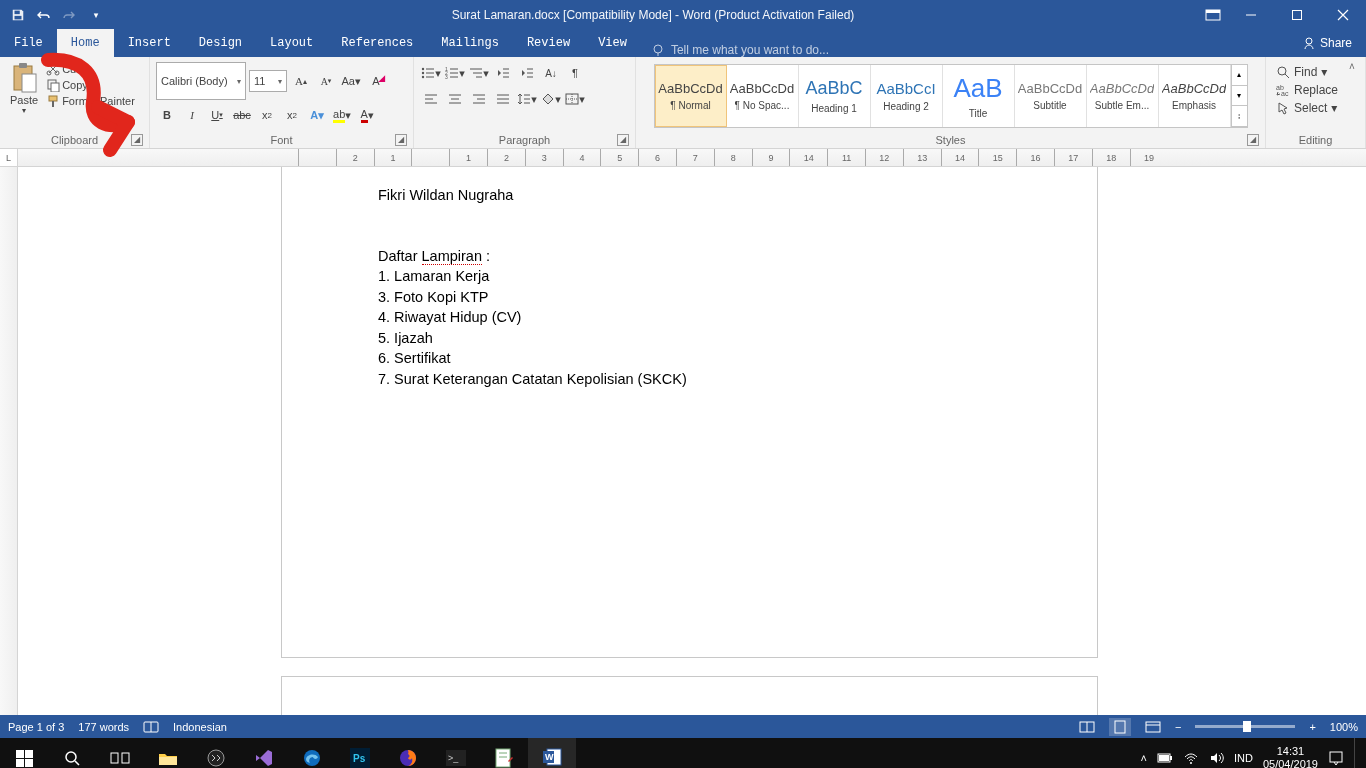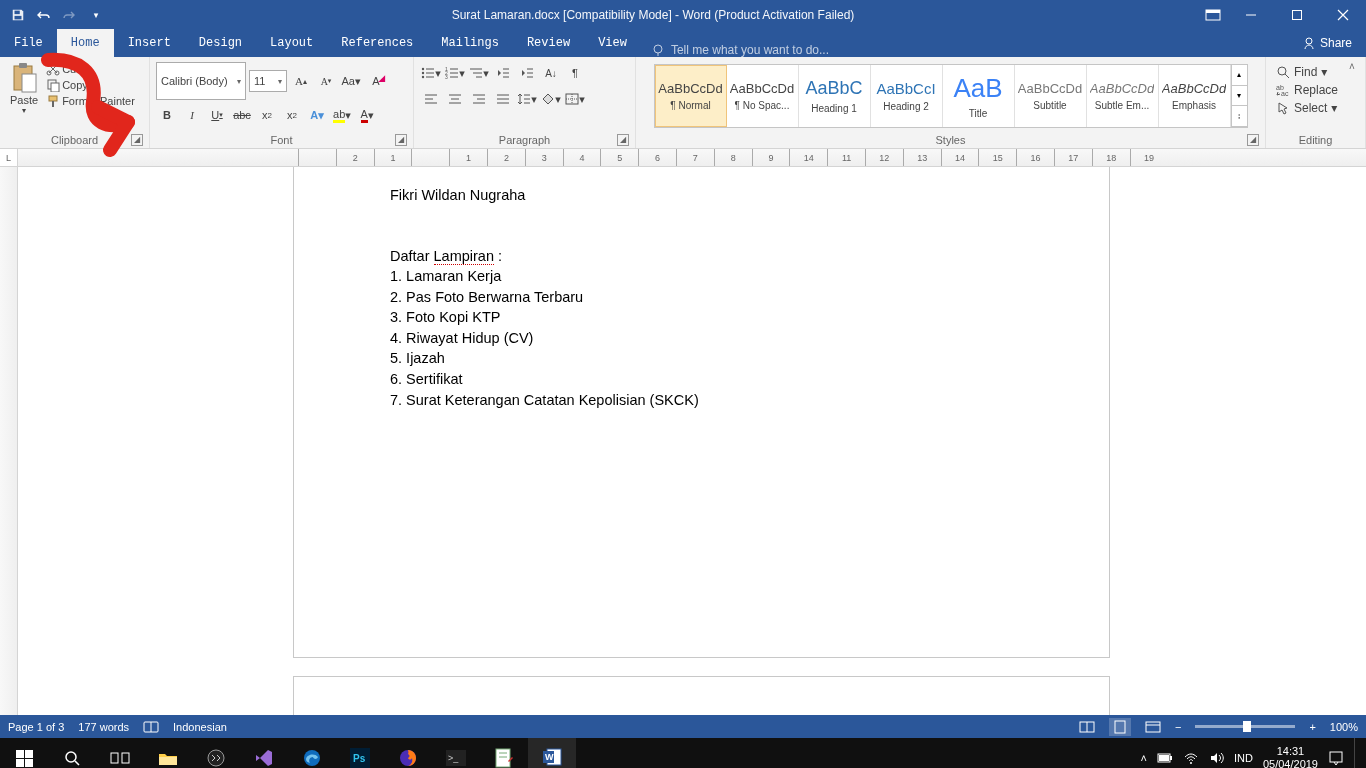--- a/index.html
+++ b/index.html
@@ -35,21 +35,21 @@
 .edit-col{display:flex;flex-direction:column;gap:2px;font-size:12px;color:#444;}
 .edit-col .erow{display:flex;align-items:center;gap:4px;cursor:pointer;padding:1px 4px;}
 .ruler{height:18px;background:#fff;border-bottom:1px solid #d4d4d4;display:flex;}
 .ruler-corner{width:18px;border-right:1px solid #d4d4d4;font-size:9px;display:flex;align-items:center;justify-content:center;color:#666;}
 .ruler-h{flex:1;position:relative;background:linear-gradient(#f8f8f8,#efefef);font-size:9px;color:#666;overflow:hidden;}
 .ruler-h .marks{position:absolute;left:280px;top:0;display:flex;}
 .ruler-h .rm{width:37.8px;text-align:center;border-left:1px solid #aaa;height:18px;line-height:18px;}
 .workarea{height:548px;display:flex;background:#fff;}
 .ruler-v{width:18px;border-right:1px solid #d4d4d4;background:linear-gradient(90deg,#f8f8f8,#efefef);position:relative;}
 .canvas{flex:1;background:#fff;overflow:hidden;position:relative;}
-.page{position:absolute;left:276px;width:815px;background:#fff;box-shadow:0 0 0 1px #c8c8c8;}
+.page{position:absolute;left:264px;width:815px;background:#fff;box-shadow:0 0 0 1px #c8c8c8;}
 .page1{top:0;height:490px;padding:18px 96px 40px;}
 .page2{top:510px;height:300px;padding:96px 96px 40px;}
 .doc-text{font-family:Calibri,sans-serif;font-size:14.5px;color:#000;line-height:1.42;}
 .sp-underline{border-bottom:1px dotted #c00;}
 .red-annot{position:absolute;left:38px;top:52px;z-index:60;pointer-events:none;}
 .statusbar{height:23px;background:#2b579a;color:#fff;display:flex;align-items:center;font-size:11px;padding:0 8px;gap:14px;}
 .statusbar .spacer{flex:1;}
 .statusbar .sbtn{cursor:pointer;display:flex;align-items:center;gap:4px;}
 .zoom-slider{width:100px;height:3px;background:rgba(255,255,255,.5);position:relative;}
 .zoom-slider .thumb{position:absolute;left:48px;top:-4px;width:8px;height:11px;background:#fff;}
@@ -410,21 +410,20 @@
 <div class="workarea">
   <div class="ruler-v"></div>
   <div class="canvas">
     <div class="page page1">
       <div class="doc-text">
         <div>Fikri Wildan Nugraha</div>
         <div style="height:40px"></div>
         <div><span>Daftar </span><span class="sp-underline">Lampiran</span><span> :</span></div>
         <div id="doc-items">
             <div>1. Lamaran Kerja</div>
-            <div>2. Pas Foto Berwarna Terbaru</div>
             <div>3. Foto Kopi KTP</div>
             <div>4. Riwayat Hidup (CV)</div>
             <div>5. Ijazah</div>
             <div>6. Sertifikat</div>
             <div>7. Surat Keterangan Catatan Kepolisian (SKCK)</div>
           </div>
       </div>
     </div>
     <div class="page page2">
       

